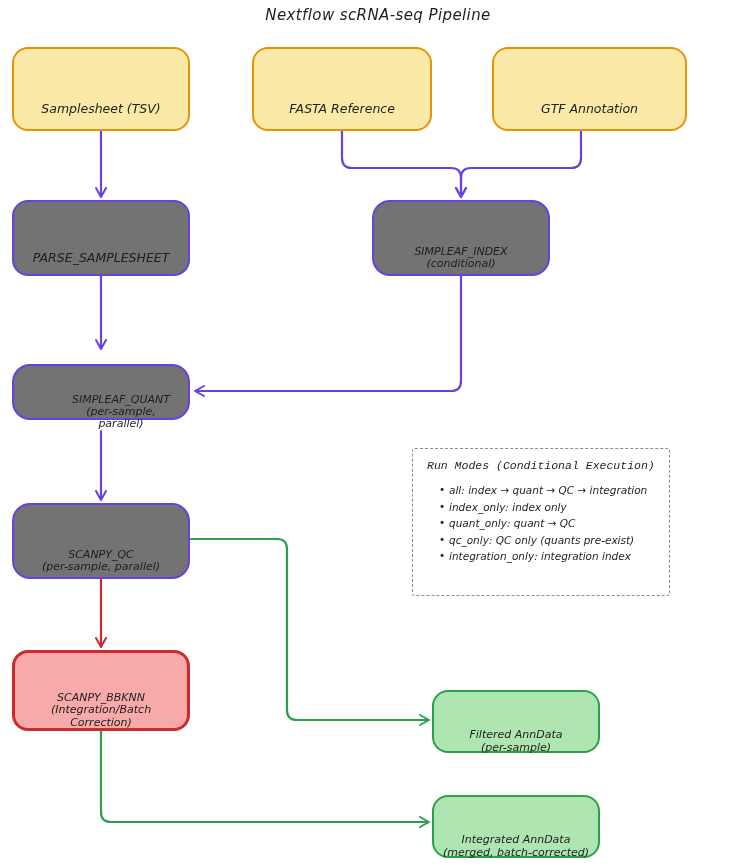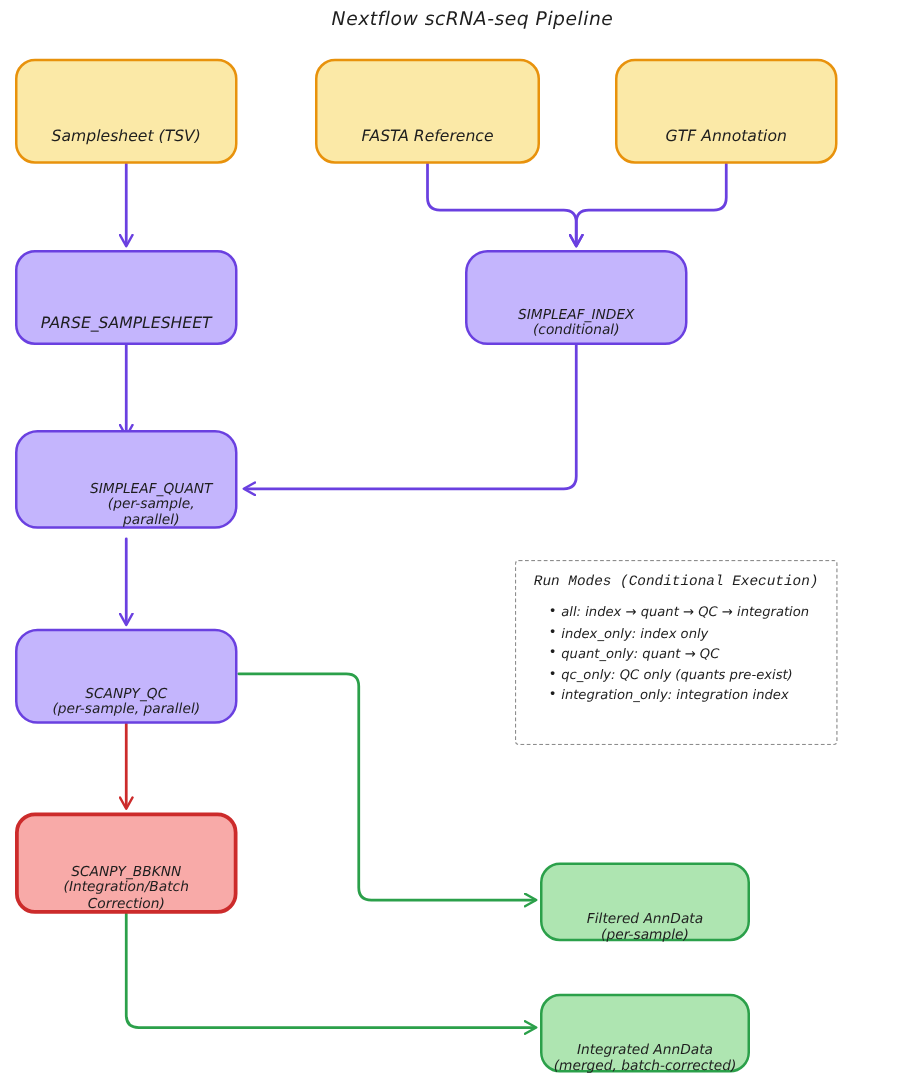--- a/index.html
+++ b/index.html
@@ -50,21 +50,21 @@
     display: block;
     white-space: pre-line;
     margin-top: 40px;
   }
   .node-input {
     background: #fbe9a7;
     border: 2.5px solid #e8920c;
     font-size: 12.5px;
   }
   .node-process {
-    background: #c4b5fd;
+    background: #737373;
     border: 2.5px solid #6a40e0;
     font-size: 12.5px;
   }
   .node-process-small {
     font-size: 11px;
     border-radius: 18px;
   }
   .node-integration {
     background: #f8aaa8;
     border: 3px solid #cc2b2b;
@@ -156,34 +156,34 @@
 </svg>
 
 <div class="node node-input" style="left:12px; top:47px; width:178px; height:84px;">
   <span class="nlabel">Samplesheet (TSV)</span>
 </div>
 
 <div class="node node-input" style="left:252px; top:47px; width:180px; height:84px;">
   <span class="nlabel">FASTA Reference</span>
 </div>
 
-<div class="node node-input" style="left:492px; top:47px; width:178px; height:84px;">
+<div class="node node-input" style="left:492px; top:47px; width:195px; height:84px;">
   <span class="nlabel">GTF Annotation</span>
 </div>
 
 <div class="node node-process" style="left:12px; top:200px; width:178px; height:76px;">
   <span class="nlabel">PARSE_SAMPLESHEET</span>
 </div>
 
 <div class="node node-process node-process-small" style="left:372px; top:200px; width:178px; height:76px;">
   <span class="nlabel">SIMPLEAF_INDEX
 (conditional)</span>
 </div>
 
-<div class="node node-process node-process-small" style="left:12px; top:344px; width:178px; height:79px;padding-left:48px;">
+<div class="node node-process node-process-small" style="left:12px; top:364px; width:178px; height:56px;padding-left:48px;">
   <span class="nlabel">SIMPLEAF_QUANT
 (per-sample, parallel)</span>
 </div>
 
 <div class="node node-process node-process-small" style="left:12px; top:503px; width:178px; height:76px;">
   <span class="nlabel">SCANPY_QC
 (per-sample, parallel)</span>
 </div>
 
 <div class="node node-integration" style="left:12px; top:650px; width:178px; height:81px;">

